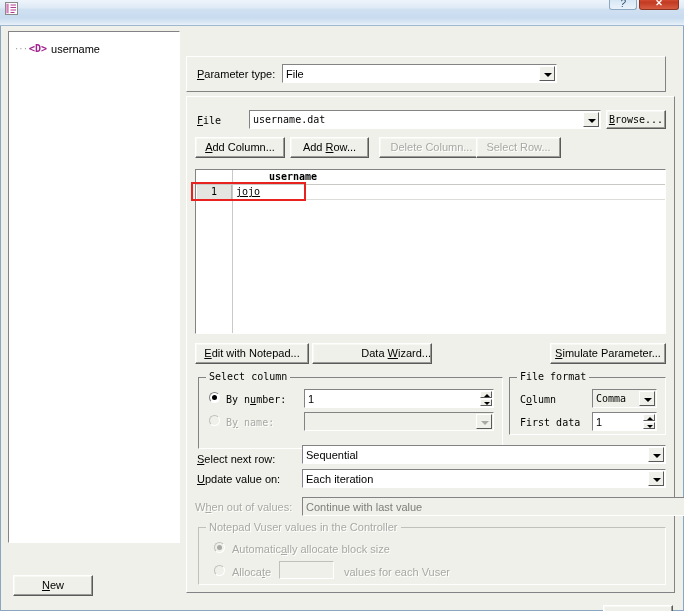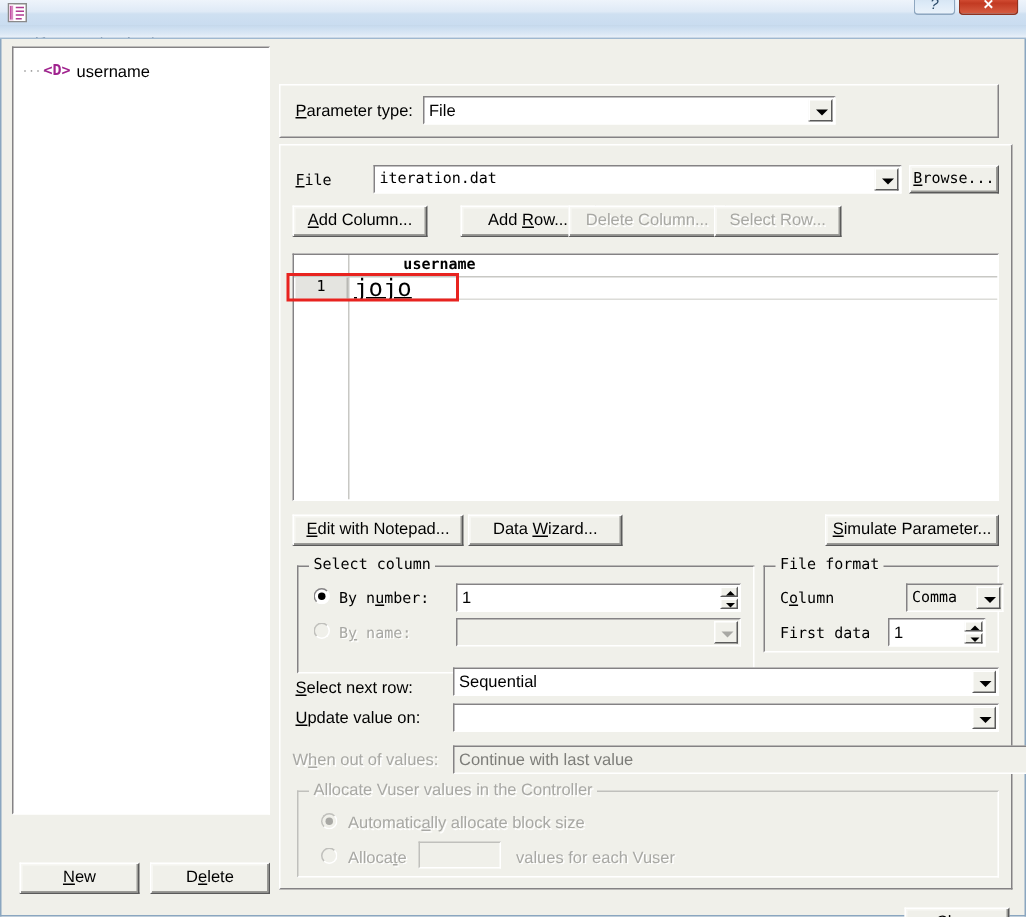--- a/index.html
+++ b/index.html
@@ -197,21 +197,21 @@
   #grid-row{
     position:absolute;left:0;top:15px;width:100%;height:14px;
   }
   #cell-num{
     position:absolute;left:1px;top:0;width:34px;height:14px;line-height:14px;
     background:#e4e4e0;border-right:1px solid #b8b8b4;
     font-family:"DejaVu Sans Mono", monospace;font-size:10px;text-align:center;
   }
   #cell-val{
     position:absolute;left:40px;top:0;width:110px;height:14px;line-height:14px;
-    font-family:"DejaVu Sans Mono", monospace;font-size:16px;text-decoration:underline;
+    font-family:"DejaVu Sans Mono", monospace;font-size:10px;text-decoration:underline;
   }
   #grid-vline{
     position:absolute;left:36px;top:14px;width:1px;bottom:0;background:#c8c8c4;
   }
   #grid-hline{
     position:absolute;left:0;right:0;top:29px;height:1px;background:#dcdcd8;
   }
   
   #annot{
     position:absolute;left:190px;top:156px;width:115px;height:19px;
@@ -283,51 +283,48 @@
 
     <div id="tree-panel">
       <div id="tree-item">
         <span id="tree-dots">····</span><span id="tree-glyph">&lt;D&gt;</span><span id="tree-label">username</span>
       </div>
     </div>
 
     <div id="btn-new">
       <span class="ul">N</span><span>ew</span>
     </div>
-    <div id="btn-delete">
-      <span>D</span><span class="ul">e</span><span>lete</span>
-    </div>
 
     <div class="panel" id="sec-ptype">
       <div class="lbl" style="left:10px;top:11px;">
         <span class="ul">P</span>arameter type:
       </div>
       <div class="combo" style="left:95px;top:7px;width:275px;">
         <div class="val">File</div>
         <div class="arrow"></div>
       </div>
     </div>
 
     <div class="panel" id="sec-main">
 
       <div class="lbl mono" style="left:10px;top:17px;">
         <span class="ul">F</span>ile
       </div>
       <div class="combo mono" style="left:62px;top:13px;width:352px;">
-        <div class="val">iteration.dat</div>
+        <div class="val">username.dat</div>
         <div class="arrow"></div>
       </div>
       <div class="btn mono" style="left:419px;top:13px;width:60px;height:19px;line-height:17px;">
         <span class="ul">B</span>rowse...
       </div>
 
       <div class="btn" style="left:8px;top:40px;width:90px;">
         <span class="ul">A</span>dd Column...
       </div>
-      <div class="btn" style="left:120px;top:40px;width:90px;">
+      <div class="btn" style="left:103px;top:40px;width:79px;">
         Add <span class="ul">R</span>ow...
       </div>
       <div class="btn dis" style="left:192px;top:40px;width:105px;">
         Delete Column...
       </div>
       <div class="btn dis" style="left:289px;top:40px;width:85px;">
         Select Row...
       </div>
 
       <div id="grid">
@@ -339,21 +336,21 @@
         <div id="grid-hline"></div>
         <div id="grid-row">
           <div id="cell-num">1</div>
           <div id="cell-val">jojo</div>
         </div>
       </div>
 
       <div class="btn" style="left:8px;top:246px;width:114px;">
         <span class="ul">E</span>dit with Notepad...
       </div>
-      <div class="btn" style="left:125px;top:246px;width:103px;">
+      <div class="btn" style="left:125px;top:246px;width:120px;text-align:right;">
         Data <span class="ul">W</span>izard...
       </div>
       <div class="btn" style="left:363px;top:246px;width:116px;">
         <span class="ul">S</span>imulate Parameter...
       </div>
 
       <div class="group" style="left:11px;top:280px;width:305px;height:72px;">
         <div class="gcap">Select column</div>
         <div class="radio on" style="left:10px;top:14px;"></div>
         <div class="lbl mono" style="left:27px;top:15px;">
@@ -374,21 +371,21 @@
           <div class="val dis"></div>
           <div class="arrow dis"></div>
         </div>
       </div>
 
       <div class="group" style="left:322px;top:280px;width:157px;height:58px;">
         <div class="gcap">File format</div>
         <div class="lbl mono" style="left:10px;top:15px;">
           C<span class="ul">o</span>lumn
         </div>
-        <div class="combo mono dis" style="left:82px;top:11px;width:65px;margin-left:12px;">
+        <div class="combo mono dis" style="left:82px;top:11px;width:65px;">
           <div class="val">Comma</div>
           <div class="arrow"></div>
         </div>
         <div class="lbl mono" style="left:10px;top:38px;">
           First data
         </div>
         <div class="tinput" style="left:82px;top:34px;width:65px;">
           <div class="tv">1</div>
           <div class="spin">
             <div class="up"></div>
@@ -402,33 +399,34 @@
       </div>
       <div class="combo" style="left:115px;top:348px;width:364px;">
         <div class="val">Sequential</div>
         <div class="arrow"></div>
       </div>
 
       <div class="lbl" style="left:10px;top:376px;">
         <span class="ul">U</span>pdate value on:
       </div>
       <div class="combo" style="left:115px;top:372px;width:364px;">
+        <div class="val">Each iteration</div>
         <div class="arrow"></div>
       </div>
 
       <div class="lbl dis" style="left:8px;top:404px;">
         W<span class="ul">h</span>en out of values:
       </div>
       <div class="combo dis" style="left:115px;top:400px;width:419px;">
         <div class="val dis">Continue with last value</div>
         <div class="arrow dis"></div>
       </div>
 
       <div class="group dis" style="left:11px;top:430px;width:468px;height:58px;">
-        <div class="gcap" style="font-family:'Liberation Sans',sans-serif;font-size:11px;">Allocate Vuser values in the Controller</div>
+        <div class="gcap" style="font-family:'Liberation Sans',sans-serif;font-size:11px;">Notepad Vuser values in the Controller</div>
         <div class="radio dis on" style="left:15px;top:14px;"></div>
         <div class="lbl dis" style="left:33px;top:15px;">
           Automatic<span class="ul">a</span>lly allocate block size
         </div>
         <div class="radio dis" style="left:15px;top:37px;"></div>
         <div class="lbl dis" style="left:33px;top:38px;">
           Alloca<span class="ul">t</span>e
         </div>
         <div class="tinput dis" style="left:80px;top:33px;width:55px;height:18px;border-color:#c0c0bc #ffffff #ffffff #c0c0bc;">
           <div class="tv"></div>

